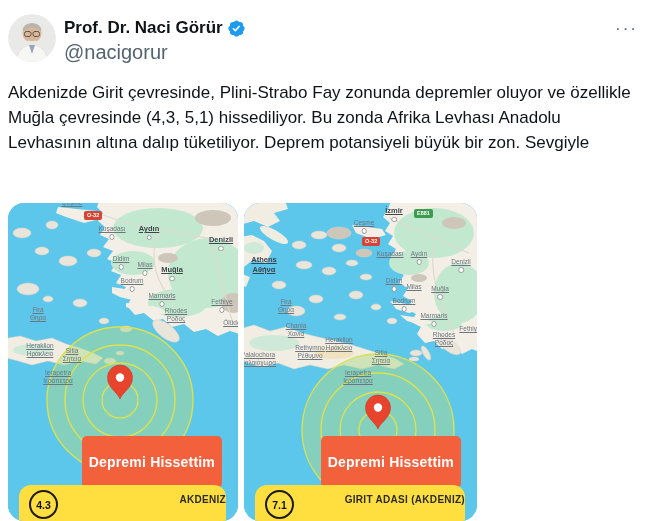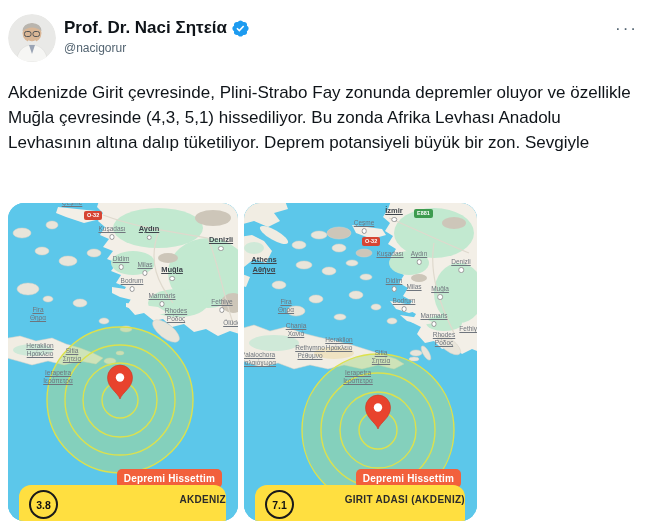--- a/index.html
+++ b/index.html
@@ -5,21 +5,21 @@
   html,body{margin:0;padding:0;background:#fff;}
   body{width:650px;height:521px;overflow:hidden;position:relative;
        font-family:"Liberation Sans",sans-serif;color:#0f1419;}
   .abs{position:absolute;}
 
   
   .avatar{left:8px;top:14px;width:48px;height:48px;border-radius:50%;overflow:hidden;cursor:pointer;}
   .name-row{left:64px;top:18px;display:flex;align-items:center;gap:4px;}
   .display-name{font-size:17px;font-weight:bold;color:#0f1419;cursor:pointer;}
   .verified{width:19px;height:19px;display:inline-block;}
-  .handle{left:64px;top:41px;font-size:12px;color:#536471;}
+  .handle{left:64px;top:41px;font-size:20px;color:#536471;}
   .more{right:12px;top:20px;font-size:17px;letter-spacing:2px;color:#536471;cursor:pointer;line-height:1;}
 
   
   .tweet-text{left:8px;top:80px;width:636px;font-size:17px;line-height:25px;color:#0f1419;white-space:pre-wrap;}
 
   
   .card{top:203px;height:318px;border-radius:16px;overflow:hidden;background:#5cc7ea;cursor:pointer;}
   .card.left{left:8px;width:230px;}
   .card.right{left:244px;width:233px;}
   .card svg.map{position:absolute;left:0;top:0;}
@@ -29,21 +29,21 @@
   .maplabel.big{font-weight:bold;color:#3f454c;font-size:7.5px;}
   .maplabel.dot::after{content:"";display:block;width:3.5px;height:3.5px;border:1px solid #9b9b9b;
             border-radius:50%;background:#fff;margin:1px auto 0;}
 
   .roadbadge{position:absolute;font-size:5.5px;font-weight:bold;color:#fff;padding:1px 3px;
              border-radius:2px;line-height:1.2;}
   .roadbadge.red{background:#d64533;}
   .roadbadge.green{background:#3d9b4f;}
 
   .felt-btn{position:absolute;right:16px;bottom:33px;background:#f2603c;color:#fff;
-            font-size:10px;font-weight:bold;padding:4px 7px;border-radius:5px;letter-spacing:.2px;text-align:center;}
+            font-size:14px;font-weight:bold;padding:18px 7px;border-radius:5px;letter-spacing:.2px;text-align:center;}
   .banner{position:absolute;left:11px;right:12px;bottom:0;height:36px;background:#ffdf40;
           border-radius:12px 12px 0 0;}
   .banner .mag{position:absolute;left:10px;top:5px;width:25px;height:25px;border:2.5px solid #1a1a1a;
           border-radius:50%;display:flex;align-items:center;justify-content:center;
           font-size:10.5px;font-weight:bold;color:#111;}
   .banner .loc{position:absolute;left:0;right:0;top:9px;text-align:right;font-size:10px;
           font-weight:bold;color:#2b2b2b;letter-spacing:.3px;}
 </style>
 </head>
 <body>
@@ -55,21 +55,21 @@
     <path d="M21 31 L24 40 L27 31 Z" fill="#9aa4b5"></path>
     <circle cx="24" cy="19" r="9.5" fill="#d9b696"></circle>
     <path d="M14.5 17 Q15 9.5 24 9 Q33 9.5 33.5 17 Q29 13.5 24 13.5 Q19 13.5 14.5 17 Z" fill="#b9b5ae"></path>
     <rect x="16.5" y="17.5" width="6.5" height="5" rx="2" fill="none" stroke="#555" stroke-width="1"></rect>
     <rect x="25" y="17.5" width="6.5" height="5" rx="2" fill="none" stroke="#555" stroke-width="1"></rect>
     <path d="M20 27 Q24 29.5 28 27" stroke="#e9e9e7" stroke-width="2" fill="none"></path>
   </svg>
 </div>
 
 <div class="abs name-row">
-  <span class="display-name">Prof. Dr. Naci Σητεία</span>
+  <span class="display-name">Prof. Dr. Naci Görür</span>
   <svg class="verified" viewBox="0 0 24 24">
     <path fill="#1d9bf0" d="M22.25 12c0-1.43-.88-2.67-2.19-3.34.46-1.39.2-2.9-.81-3.91s-2.52-1.27-3.91-.81c-.66-1.31-1.91-2.19-3.34-2.19s-2.67.88-3.33 2.19c-1.4-.46-2.91-.2-3.92.81s-1.26 2.52-.8 3.91c-1.31.67-2.2 1.91-2.2 3.34s.89 2.67 2.2 3.34c-.46 1.39-.21 2.9.8 3.91s2.52 1.26 3.91.81c.67 1.31 1.91 2.19 3.34 2.19s2.68-.88 3.34-2.19c1.39.45 2.9.2 3.91-.81s1.27-2.52.81-3.91c1.31-.67 2.19-1.91 2.19-3.34zm-11.71 4.2L6.8 12.46l1.41-1.42 2.26 2.26 4.8-5.23 1.47 1.36-6.2 6.77z"></path>
   </svg>
 </div>
 <div class="abs handle">@nacigorur</div>
 <div class="abs more">···</div>
 
 <div class="abs tweet-text">Akdenizde Girit çevresinde, Plini-Strabo Fay zonunda depremler oluyor ve özellikle Muğla çevresinde (4,3, 5,1) hissediliyor. Bu zonda Afrika Levhası Anadolu Levhasının altına dalıp tüketiliyor. Deprem potansiyeli büyük bir zon. Sevgiyle</div>
 
 <div class="abs card left">
@@ -141,21 +141,21 @@
   <span class="maplabel" style="left:32px;top:139px;">Heraklion
 Ηράκλειο</span>
   <span class="maplabel" style="left:64px;top:144px;">Sitia
 Σητεία</span>
   <span class="maplabel" style="left:50px;top:166px;">Ierapetra
 Ιεράπετρα</span>
   <span class="roadbadge red" style="left:76px;top:8px;">O-32</span>
 
   <div class="felt-btn">Depremi Hissettim</div>
   <div class="banner">
-    <div class="mag">3.8</div>
+    <div class="mag">4.3</div>
     <div class="loc">AKDENIZ</div>
   </div>
 </div>
 
 <div class="abs card right">
   <svg class="map" width="233" height="318" viewBox="0 0 233 318">
     <rect x="0" y="0" width="233" height="318" fill="#5cc7ea"></rect>
 
     <path fill="#f3efe7" d="M148,-5 L238,-5 L238,150 L228,146 L218,151 L208,143 L198,146 L190,138 L181,140 L173,131 L177,124 L167,119 L172,111 L163,106 L168,98 L159,93 L164,85 L155,80 L160,72 L151,67 L156,59 L147,54 L152,46 L144,41 L149,33 L141,28 L146,20 L139,14 L144,6 Z"></path>
     <ellipse cx="190" cy="30" rx="40" ry="25" fill="#c2e9d0"></ellipse>

